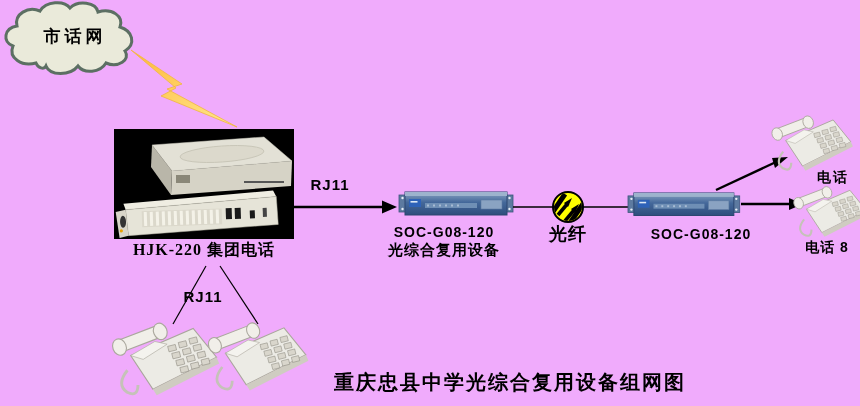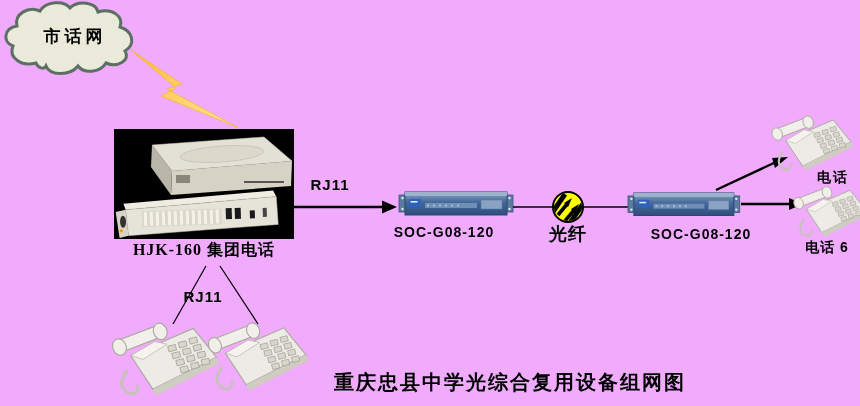--- a/index.html
+++ b/index.html
@@ -187,23 +187,24 @@
       <line x1="220" y1="266" x2="258" y2="324" stroke-width="1.2"></line>
     </g>
 
     <use href="#phone" transform="translate(770,112) scale(0.85)"></use>
     <use href="#phone" transform="translate(792,183) scale(0.78)"></use>
     <use href="#phone" transform="translate(110,318) scale(1.12)"></use>
     <use href="#phone" transform="translate(206,318) scale(1.05)"></use>
   </svg>
 
   <div class="lbl sans cloud-label">市话网</div>
-  <div class="lbl serif pbx-label">HJK-160 集团电话</div>
+  <div class="lbl serif pbx-label">HJK-220 集团电话</div>
   <div class="lbl sans rj11-top">RJ11</div>
   <div class="lbl sans soc1-model">SOC-G08-120</div>
+  <div class="lbl sans soc1-name">光综合复用设备</div>
   <div class="lbl sans fiber-label">光纤</div>
   <div class="lbl sans soc2-model">SOC-G08-120</div>
   <div class="lbl sans phone1-label">电话</div>
-  <div class="lbl sans phone2-label">电话 6</div>
+  <div class="lbl sans phone2-label">电话 8</div>
   <div class="lbl sans rj11-bottom">RJ11</div>
   <div class="lbl serif diagram-title">重庆忠县中学光综合复用设备组网图</div>
 
 </div>
 
 </body></html>

